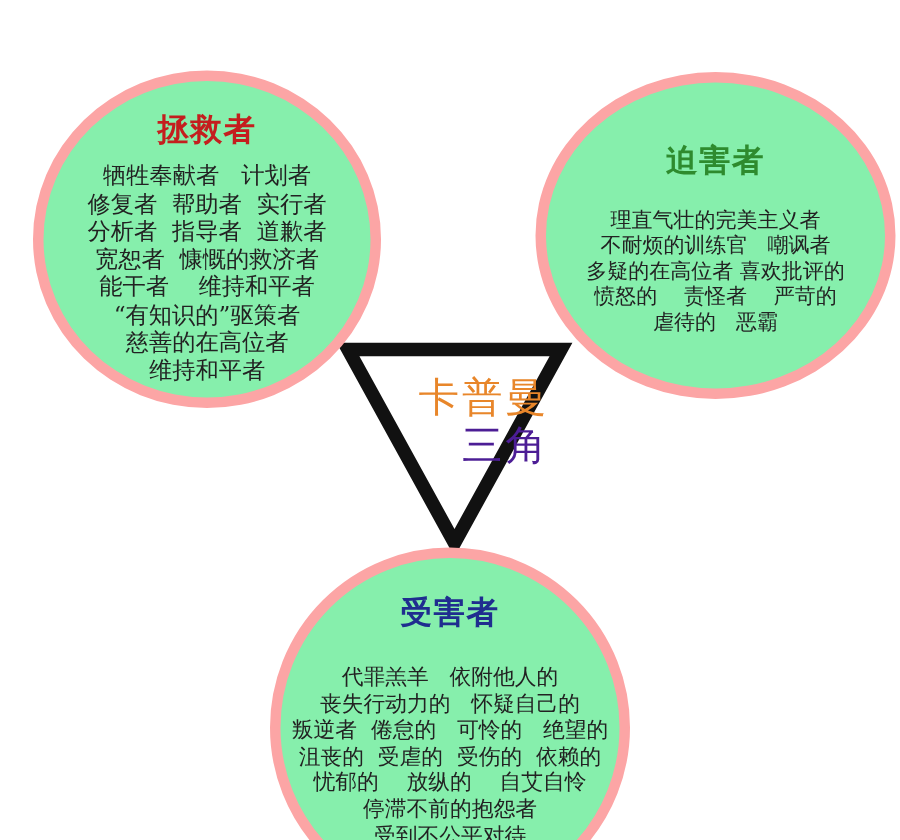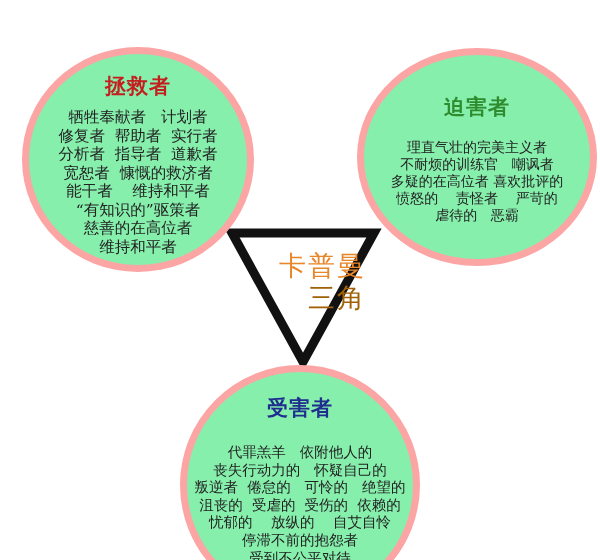--- a/index.html
+++ b/index.html
@@ -63,13 +63,13 @@
     <div>丧失行动力的   怀疑自己的</div>
     <div>叛逆者  倦怠的   可怜的   绝望的</div>
     <div>沮丧的  受虐的  受伤的  依赖的</div>
     <div>忧郁的    放纵的    自艾自怜</div>
     <div>停滞不前的抱怨者</div>
     <div>受到不公平对待</div>
   </div>
 </div>
 
 <div class="center-label" style="top:250px; color:#e8862a">卡普曼</div>
-<div class="center-label" style="top:282px; color:#a16207">三角</div>
+<div class="center-label" style="top:282px; color:#4c1d95">三角</div>
 
 </body></html>

